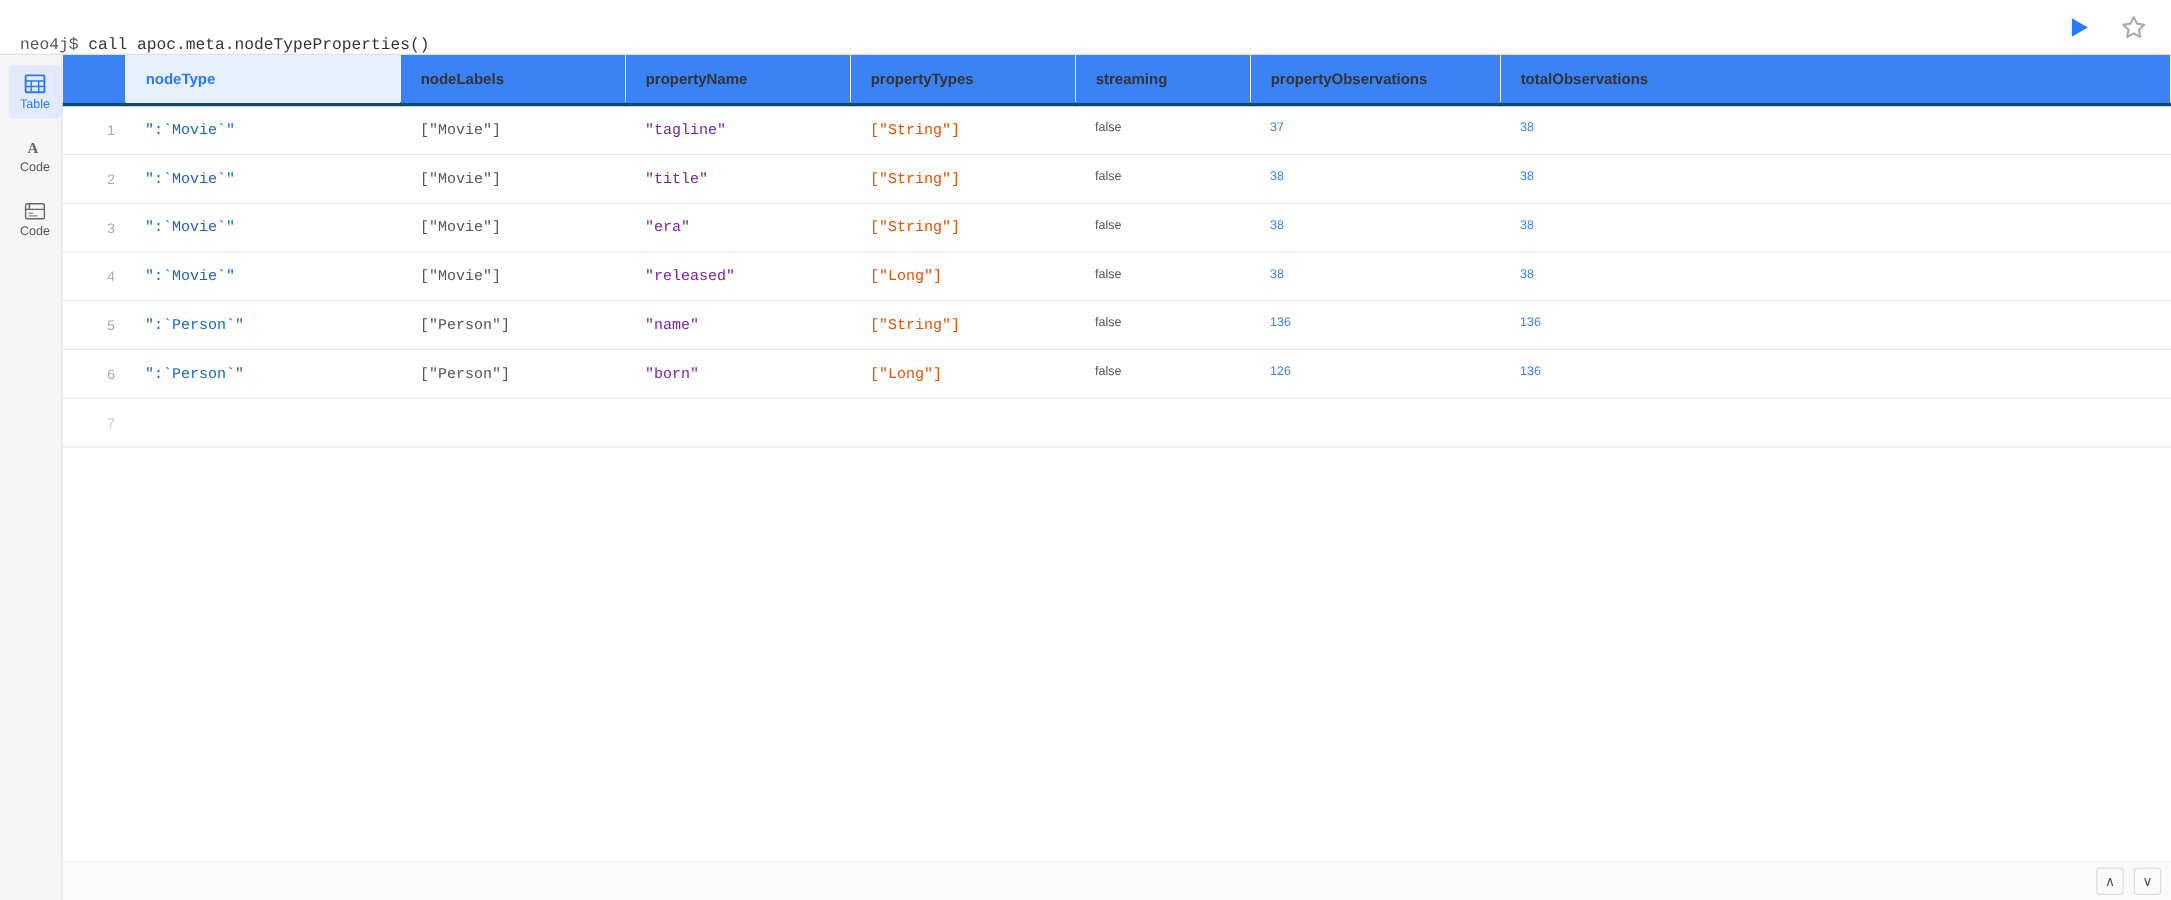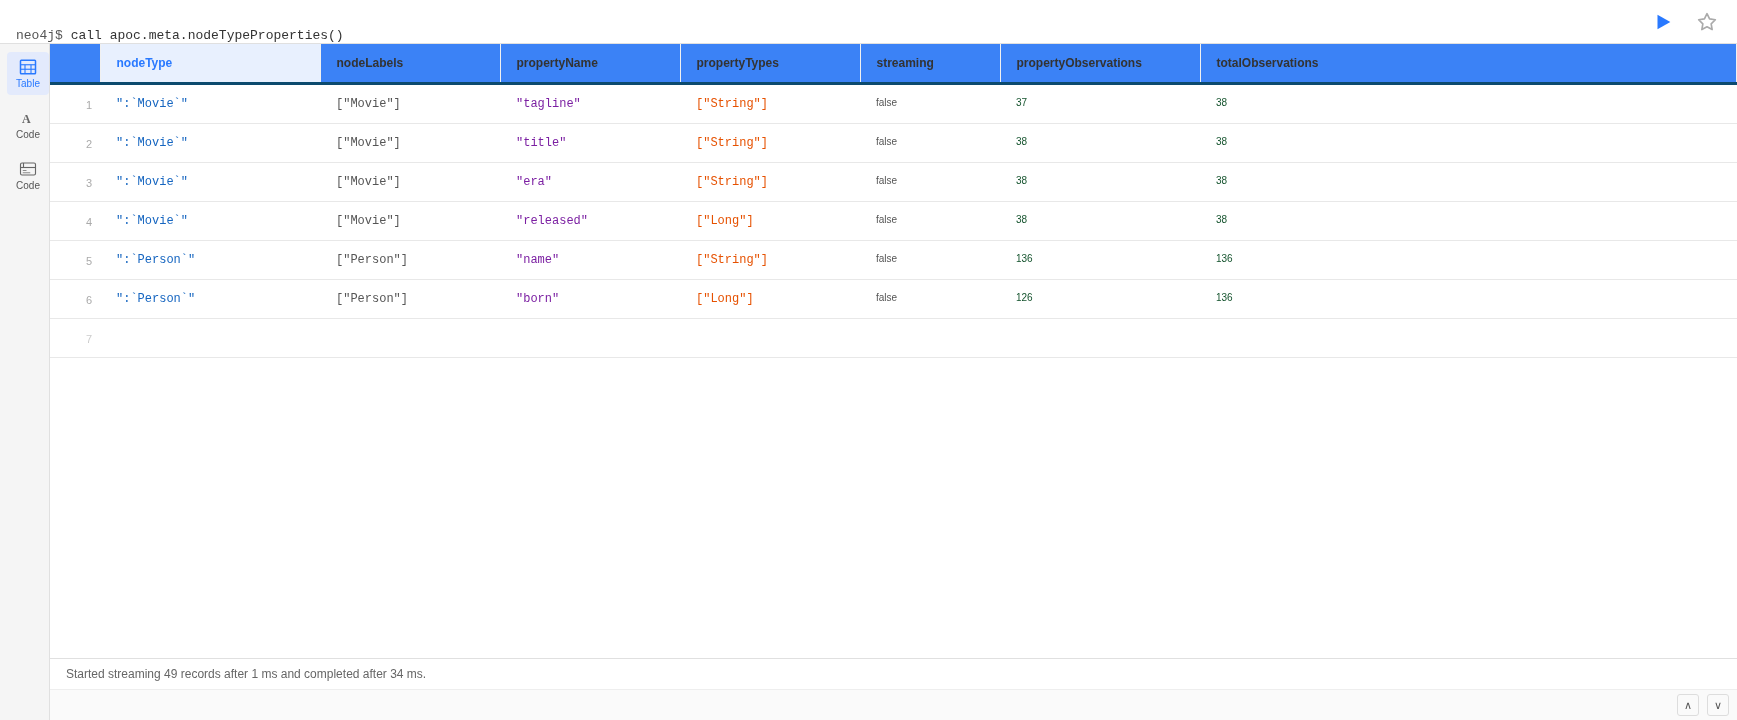--- a/index.html
+++ b/index.html
@@ -80,21 +80,21 @@
     col.col-propname { width: 180px; }
     col.col-proptypes { width: 180px; }
     col.col-mandatory { width: 140px; }
     col.col-propobs { width: 200px; }
     col.col-totalobs { width: auto; }
     .cell-nodetype { color: #1565c0; font-family: 'Courier New', monospace; font-size: 12px; }
     .cell-labels { color: #555; font-family: 'Courier New', monospace; font-size: 12px; }
     .cell-propname { color: #7b1fa2; font-family: 'Courier New', monospace; font-size: 12px; }
     .cell-proptypes { color: #e65100; font-family: 'Courier New', monospace; font-size: 12px; }
     .cell-mandatory { color: #555; }
-    .cell-number { color: #14532d; }
+    .cell-number { color: #3b82f6; }
 
     
     .status-bar {
       padding: 8px 16px; background: #fff; border-top: 1px solid #e0e0e0;
       font-size: 12px; color: #666;
     }
 
     
     .scroll-footer {
       display: flex; justify-content: flex-end; padding: 4px 8px;
@@ -256,23 +256,20 @@
     <td></td>
     <td></td>
     <td></td>
     <td></td>
     <td></td>
   </tr>
             </tbody>
         </table>
       </div>
 
-      <div class="status-bar">
-        <span>Started streaming 49 records after 1 ms and completed after 34 ms.</span>
-      </div>
 
       <div class="scroll-footer">
         <button class="scroll-btn">∧</button>
         <button class="scroll-btn">∨</button>
       </div>
     </div>
 
   </div>
 </div>
 

